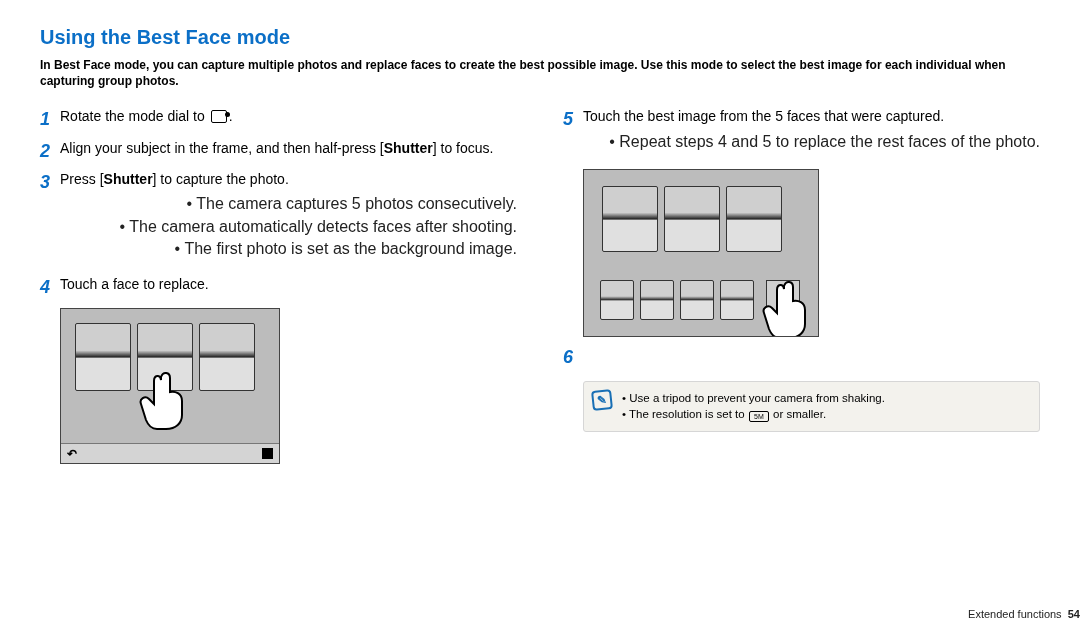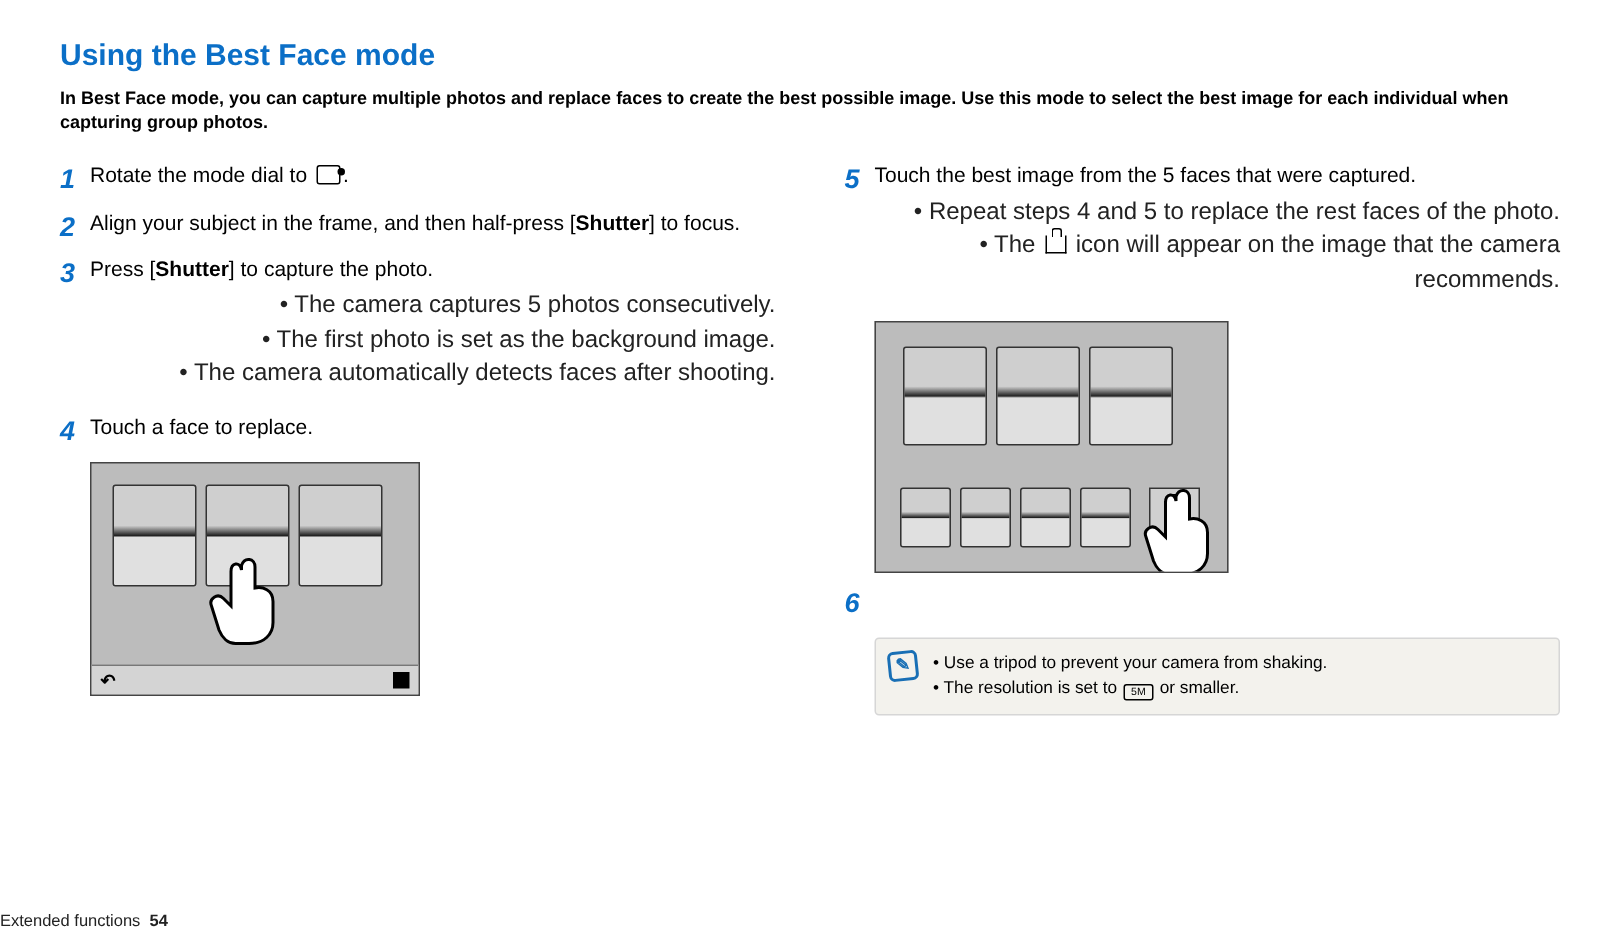--- a/index.html
+++ b/index.html
@@ -125,21 +125,21 @@
     font-size:11.5px; line-height:1.45;
   }
   .note-box .note-icon{
     position:absolute;left:8px;top:8px;width:20px;height:20px;border:2px solid #186fb5;border-radius:4px;
     display:flex;align-items:center;justify-content:center;color:#186fb5;font-weight:700;transform:rotate(-6deg);
   }
   .note-box ul{list-style:none;}
   .note-box ul li::before{content:"•  ";}
 
   .footer{
-    position:absolute; bottom:10px; left:0; right:0; text-align:left;
+    position:absolute; bottom:10px; left:0; right:0; text-align:right;
     font-size:11px; color:#222;
   }
 </style>
 </head>
 <body>
 
 <h1>Using the Best Face mode</h1>
 <p class="intro">In Best Face mode, you can capture multiple photos and replace faces to create the best possible image. Use this mode to select the best image for each individual when capturing group photos.</p>
 
 <div class="cols">
@@ -159,22 +159,22 @@
         <span>Align your subject in the frame, and then half-press [</span><b>Shutter</b><span>] to focus.</span>
       </div>
     </div>
 
     <div class="step">
       <div class="step-num">3</div>
       <div class="step-body">
         <span>Press [</span><b>Shutter</b><span>] to capture the photo.</span>
         <ul class="sub">
           <li>The camera captures 5 photos consecutively.</li>
+          <li>The camera automatically detects faces after shooting.</li>
           <li>The first photo is set as the background image.</li>
-          <li>The camera automatically detects faces after shooting.</li>
         </ul>
       </div>
     </div>
 
     <div class="step">
       <div class="step-num">4</div>
       <div class="step-body"><span>Touch a face to replace.</span></div>
     </div>
 
     <div class="fig fig-left">
@@ -197,21 +197,20 @@
   </div>
 
   <div class="col">
 
     <div class="step">
       <div class="step-num">5</div>
       <div class="step-body">
         <span>Touch the best image from the 5 faces that were captured.</span>
         <ul class="sub">
           <li>Repeat steps 4 and 5 to replace the rest faces of the photo.</li>
-          <li><span>The </span><span class="thumb-icon"></span><span> icon will appear on the image that the camera recommends.</span></li>
         </ul>
       </div>
     </div>
 
     <div class="fig fig-right">
       <div class="face-row top-row">
         <div class="face"></div>
         <div class="face"></div>
         <div class="face"></div>
       </div>

